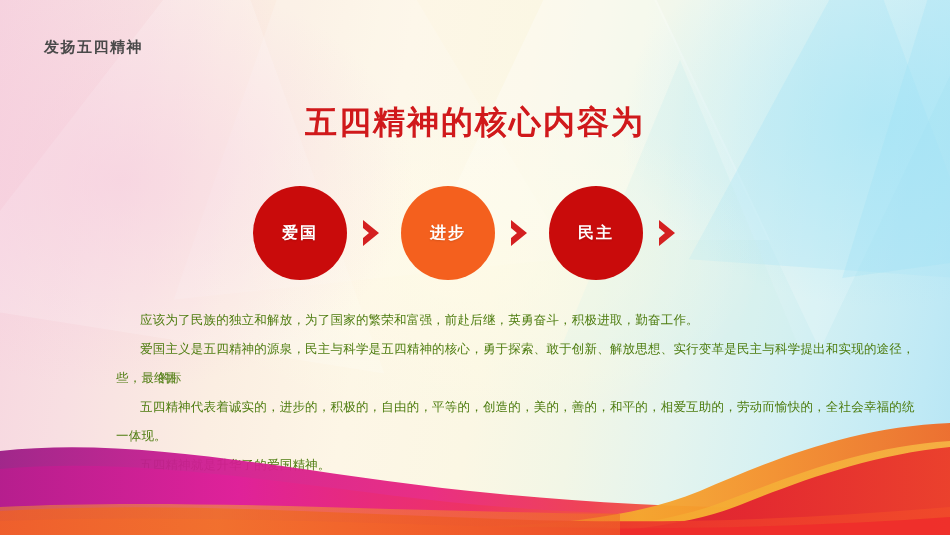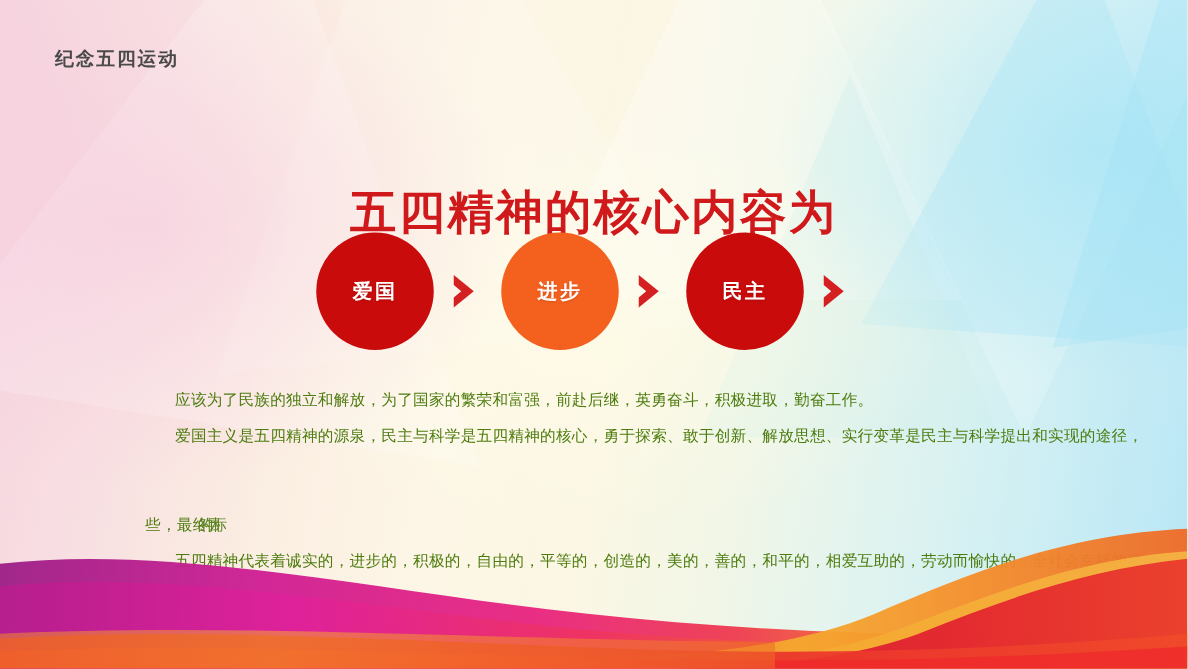--- a/index.html
+++ b/index.html
@@ -60,25 +60,24 @@
   .header-title{
     position:absolute; left:44px; top:38px;
     font-size:15px; font-weight:bold; color:#4a4a4a;
     letter-spacing:1.5px;
   }
 
   
   .main-title{
     position:absolute; left:0; right:0; top:101px;
     text-align:center;
-    font-size:37px; font-weight:bold;
+    font-size:32px; font-weight:bold;
     color:#d0191b;
     letter-spacing:2px;
     text-shadow:0 1px 0 rgba(255,255,255,.45);
-    margin-top:44px;
   }
 
   
   .circle-row{
     position:absolute; left:0; right:0; top:186px;
     display:flex; align-items:center; justify-content:center;
   }
   .node{
     width:94px; height:94px; border-radius:50%;
     display:flex; align-items:center; justify-content:center;
@@ -96,21 +95,21 @@
   .chev svg{ display:block; }
 
   
   .body-text{
     position:absolute; left:116px; top:306px; width:800px;
     font-size:12.5px; color:#4d7c0f; line-height:29px;
     letter-spacing:.2px;
   }
   .body-text p{ margin:0; white-space:nowrap; }
   .body-text p.indent{ text-indent:24px; }
-  .glitch{ position:relative; display:inline-block;margin-top:42px; }
+  .glitch{ position:relative; display:inline-block; }
   .glitch .g-a{ letter-spacing:-8.5px; opacity:.95; }
   .glitch .g-b{
     position:absolute; left:11px; top:0; letter-spacing:-8.5px; opacity:.9;
   }
 
   
   .waves{ position:absolute; left:0; bottom:0; width:950px; height:120px; }
 </style>
 </head>
 <body>
@@ -120,21 +119,21 @@
   <div class="bg-base"></div>
   <div class="bg-tri tri1"></div>
   <div class="bg-tri tri2"></div>
   <div class="bg-tri tri3"></div>
   <div class="bg-tri tri4"></div>
   <div class="bg-tri tri5"></div>
   <div class="bg-tri tri6"></div>
   <div class="bg-tri tri7"></div>
   <div class="bg-haze"></div>
 
-  <div class="header-title">纪念五四运动</div>
+  <div class="header-title">发扬五四精神</div>
 
   <div class="main-title">五四精神的核心内容为</div>
 
   <div class="circle-row">
 
     <div class="node red">
       <span>爱国</span>
     </div>
 
     <div class="chev">

